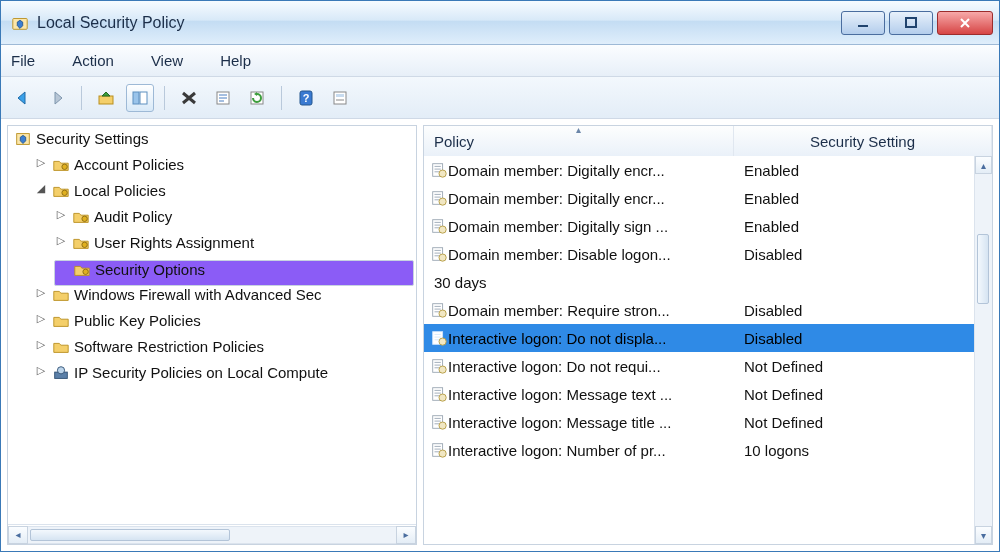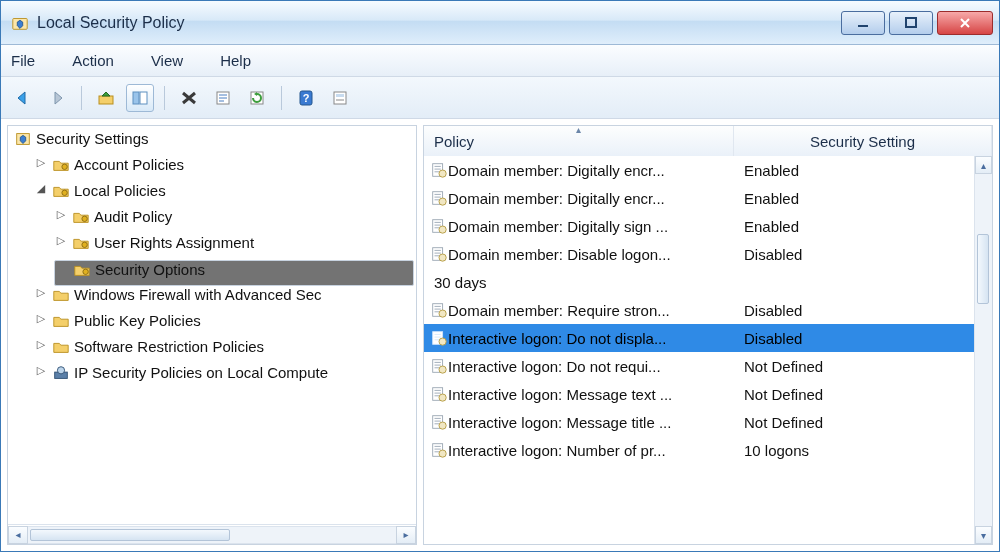--- a/index.html
+++ b/index.html
@@ -22,21 +22,21 @@
   .tbsep { width:1px; height:24px; background:#b9c9db; margin:0 4px; }
   
   .content { flex:1; display:flex; min-height:0; }
   .treepane { width:410px; border:1px solid #c8d3e0; margin:6px 4px 6px 6px; background:#fff; display:flex; flex-direction:column; overflow:hidden; }
   .tree { flex:1; overflow:auto; padding:4px 2px; font-size:15px; color:#111; }
   .tree ul { list-style:none; margin:0; padding-left:20px; }
   .tree > ul { padding-left:4px; }
   .trow { display:flex; align-items:flex-start; gap:4px; height:26px; white-space:nowrap; padding-right:6px; }
   .expander { width:14px; text-align:center; color:#555; font-size:11px; }
   .ticon-sm { width:18px; height:18px; flex-shrink:0; }
-  .trow.selected { background:#737373; border:1px solid #c8d3e0; border-radius:2px; }
+  .trow.selected { background:#8b5cf6; border:1px solid #c8d3e0; border-radius:2px; }
   .hscroll { height:20px; border-top:1px solid #dbe3ed; display:flex; align-items:center; }
   .hscroll .arrow { width:20px; height:18px; border:1px solid #c8d3e0; background:linear-gradient(#fbfdff,#e4edf6); display:flex; align-items:center; justify-content:center; font-size:10px; color:#4a6d9f; }
   .hscroll .track { flex:1; height:18px; background:#eef3f9; border-top:1px solid #dbe3ed; border-bottom:1px solid #dbe3ed; position:relative; }
   .hscroll .thumb { position:absolute; left:2px; top:2px; height:12px; width:200px; border:1px solid #b3c4d8; background:linear-gradient(#f3f8fd,#d6e4f2); border-radius:2px; }
   
   .listpane { flex:1; border:1px solid #c8d3e0; margin:6px 6px 6px 2px; background:#fff; display:flex; flex-direction:column; overflow:hidden; }
   .listheader { display:flex; height:30px; background:linear-gradient(to bottom,#fdfefe,#eaf1f9); font-size:15px; color:#1b2e49; }
   .listheader .col { display:flex; align-items:center; padding:0 10px; border-right:1px solid #e0e7f0; position:relative; }
   .col1 { width:310px; }
   .col2 { flex:1;justify-content:center; }

